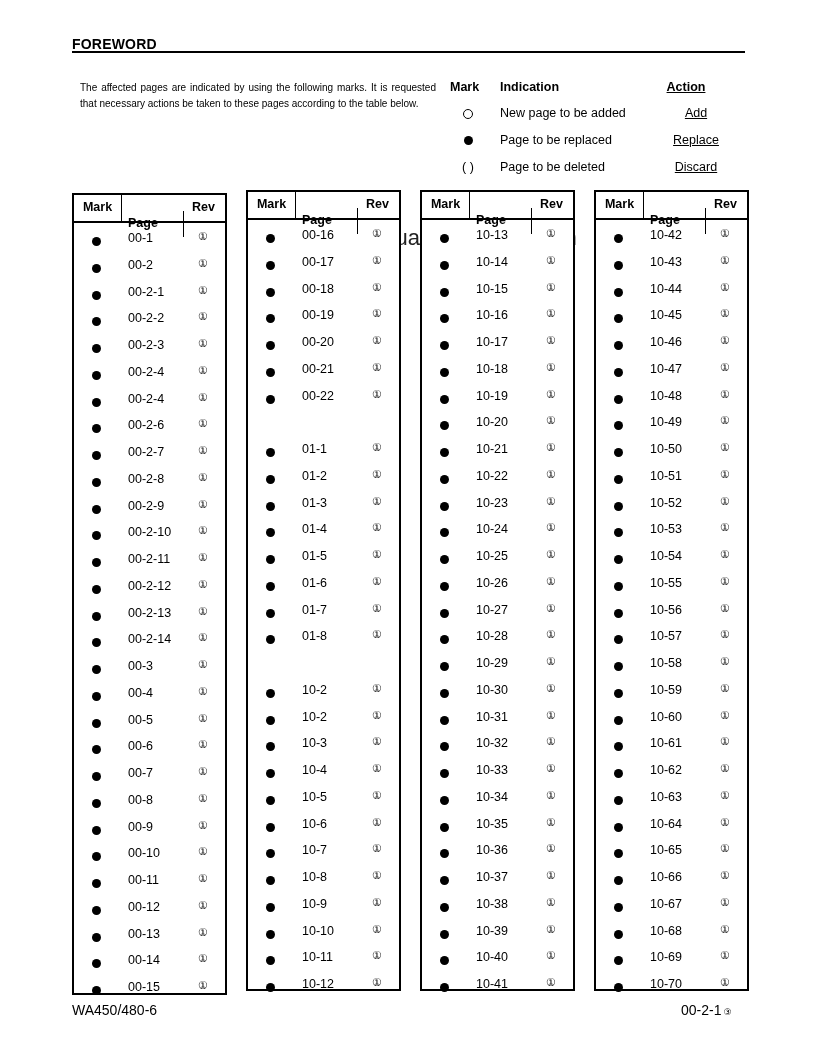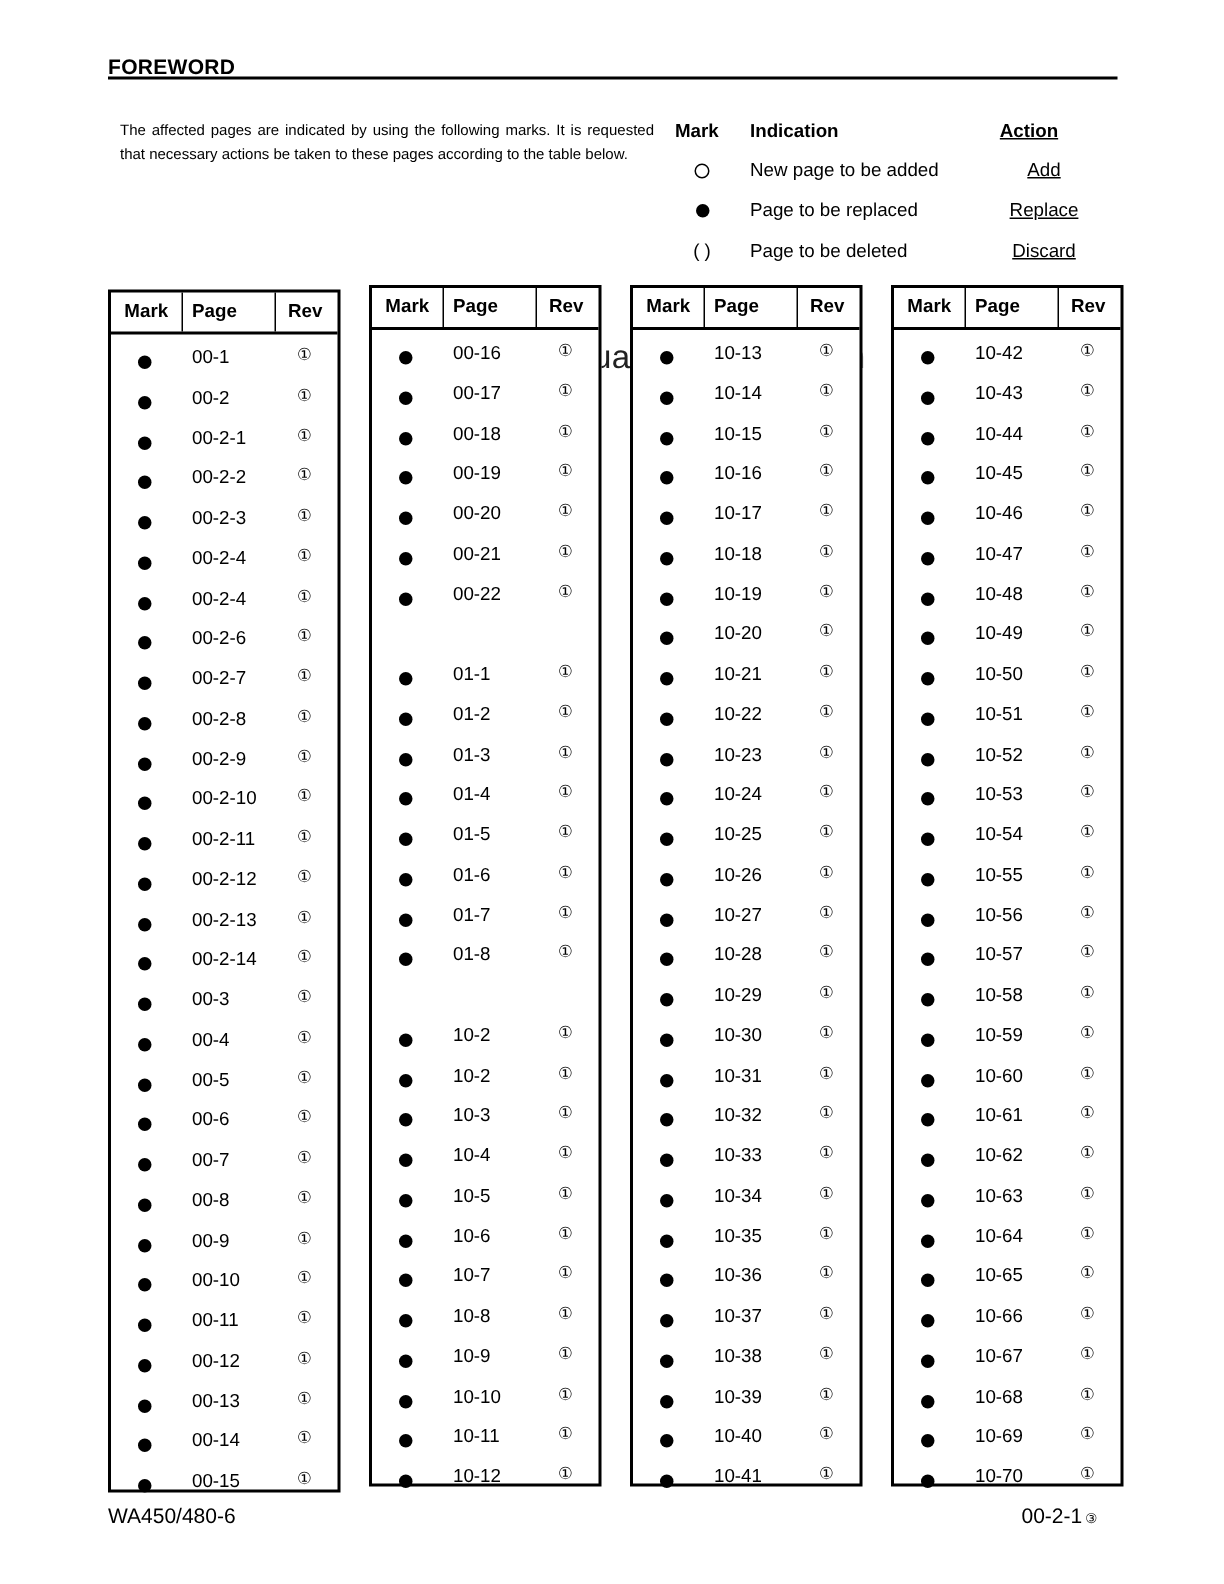--- a/index.html
+++ b/index.html
@@ -12,21 +12,21 @@
   .legend .hdr { font-weight:bold; }
   .lg-mark { position:absolute; left:0; width:36px; text-align:center; }
   .lg-ind { position:absolute; left:50px; }
   .lg-act { position:absolute; left:206px; width:80px; text-align:center;text-decoration:underline; }
   .hollow { display:inline-block; width:8px; height:8px; border:1.5px solid #000; border-radius:50%; vertical-align:middle; }
   .dot { display:inline-block; width:9px; height:9px; background:#000; border-radius:50%; vertical-align:middle; }
   .tbl { position:absolute; border:2px solid #000; box-sizing:border-box; background:#fff; }
   .thead { position:relative; height:26px; border-bottom:2px solid #000; font-weight:bold; font-size:12.5px; }
   .thead .c { position:absolute; top:0; height:26px; line-height:24px; box-sizing:border-box; }
   .thead .c.mark { left:0; width:48px; text-align:center; border-right:1.5px solid #000; }
-  .thead .c.page { left:48px; width:62px; padding-left:6px; border-right:1.5px solid #000; }
+  .thead .c.page { left:48px; width:62px; padding-left:6px; border-right:1.5px solid #000;margin-top:16px; }
   .thead .c.rev { left:110px; padding-left:8px; }
   .trow { position:relative; height:26.75px; font-size:12.5px; }
   .trow .m { position:absolute; left:18px; top:9px; }
   .trow .p { position:absolute; left:54px; top:6px; }
   .trow .r { position:absolute; left:124px; top:5px; font-size:11px; }
   .footer-left { position:absolute; left:72px; top:1002px; font-size:14px;text-align:right; }
   .footer-right { position:absolute; left:681px; top:1002px; font-size:14px; }
   .footer-right .rv { font-size:9px; margin-left:2px; }
   .watermark { position:absolute; left:352px; top:225px; font-size:22px; color:#222; letter-spacing:0.2px; }
 </style>

